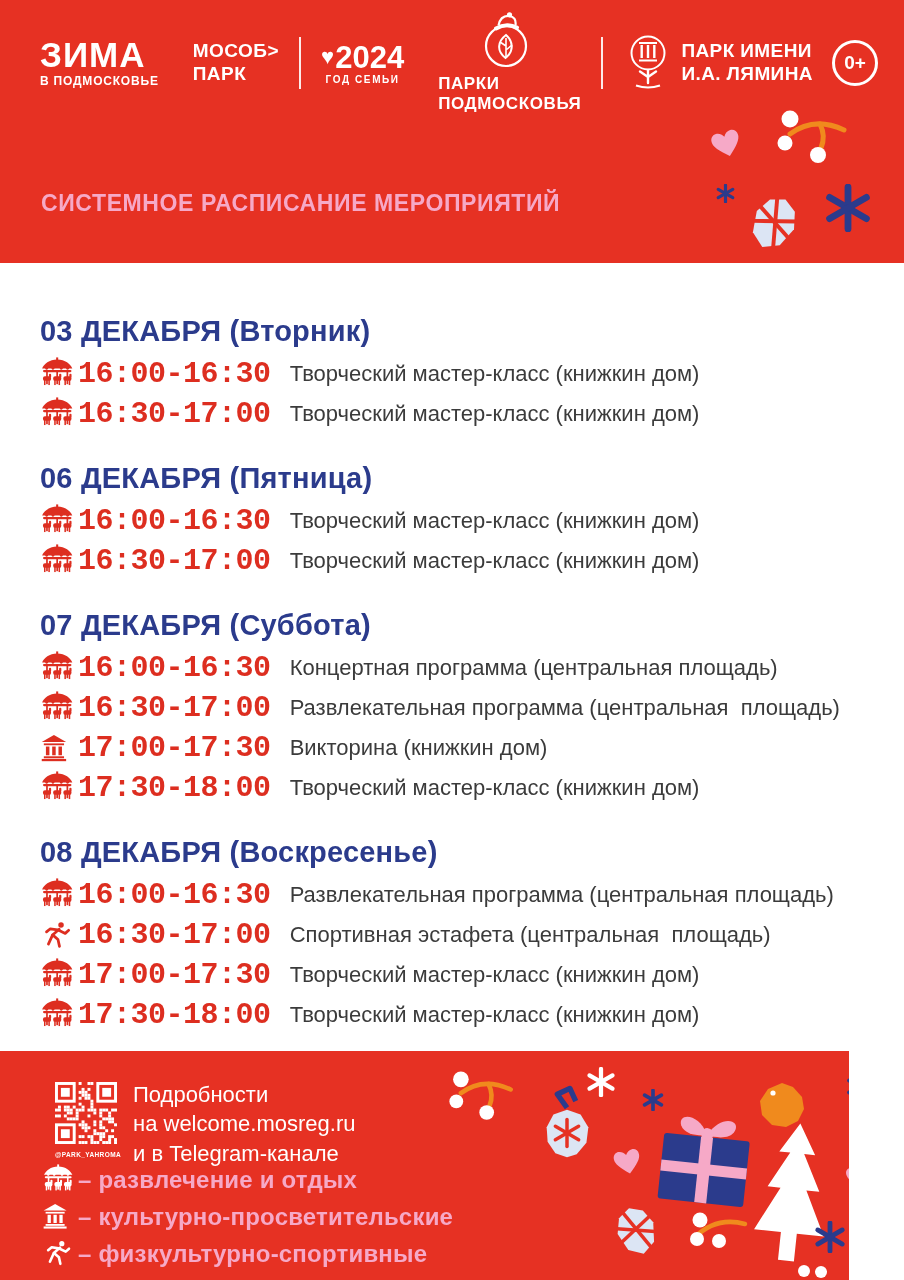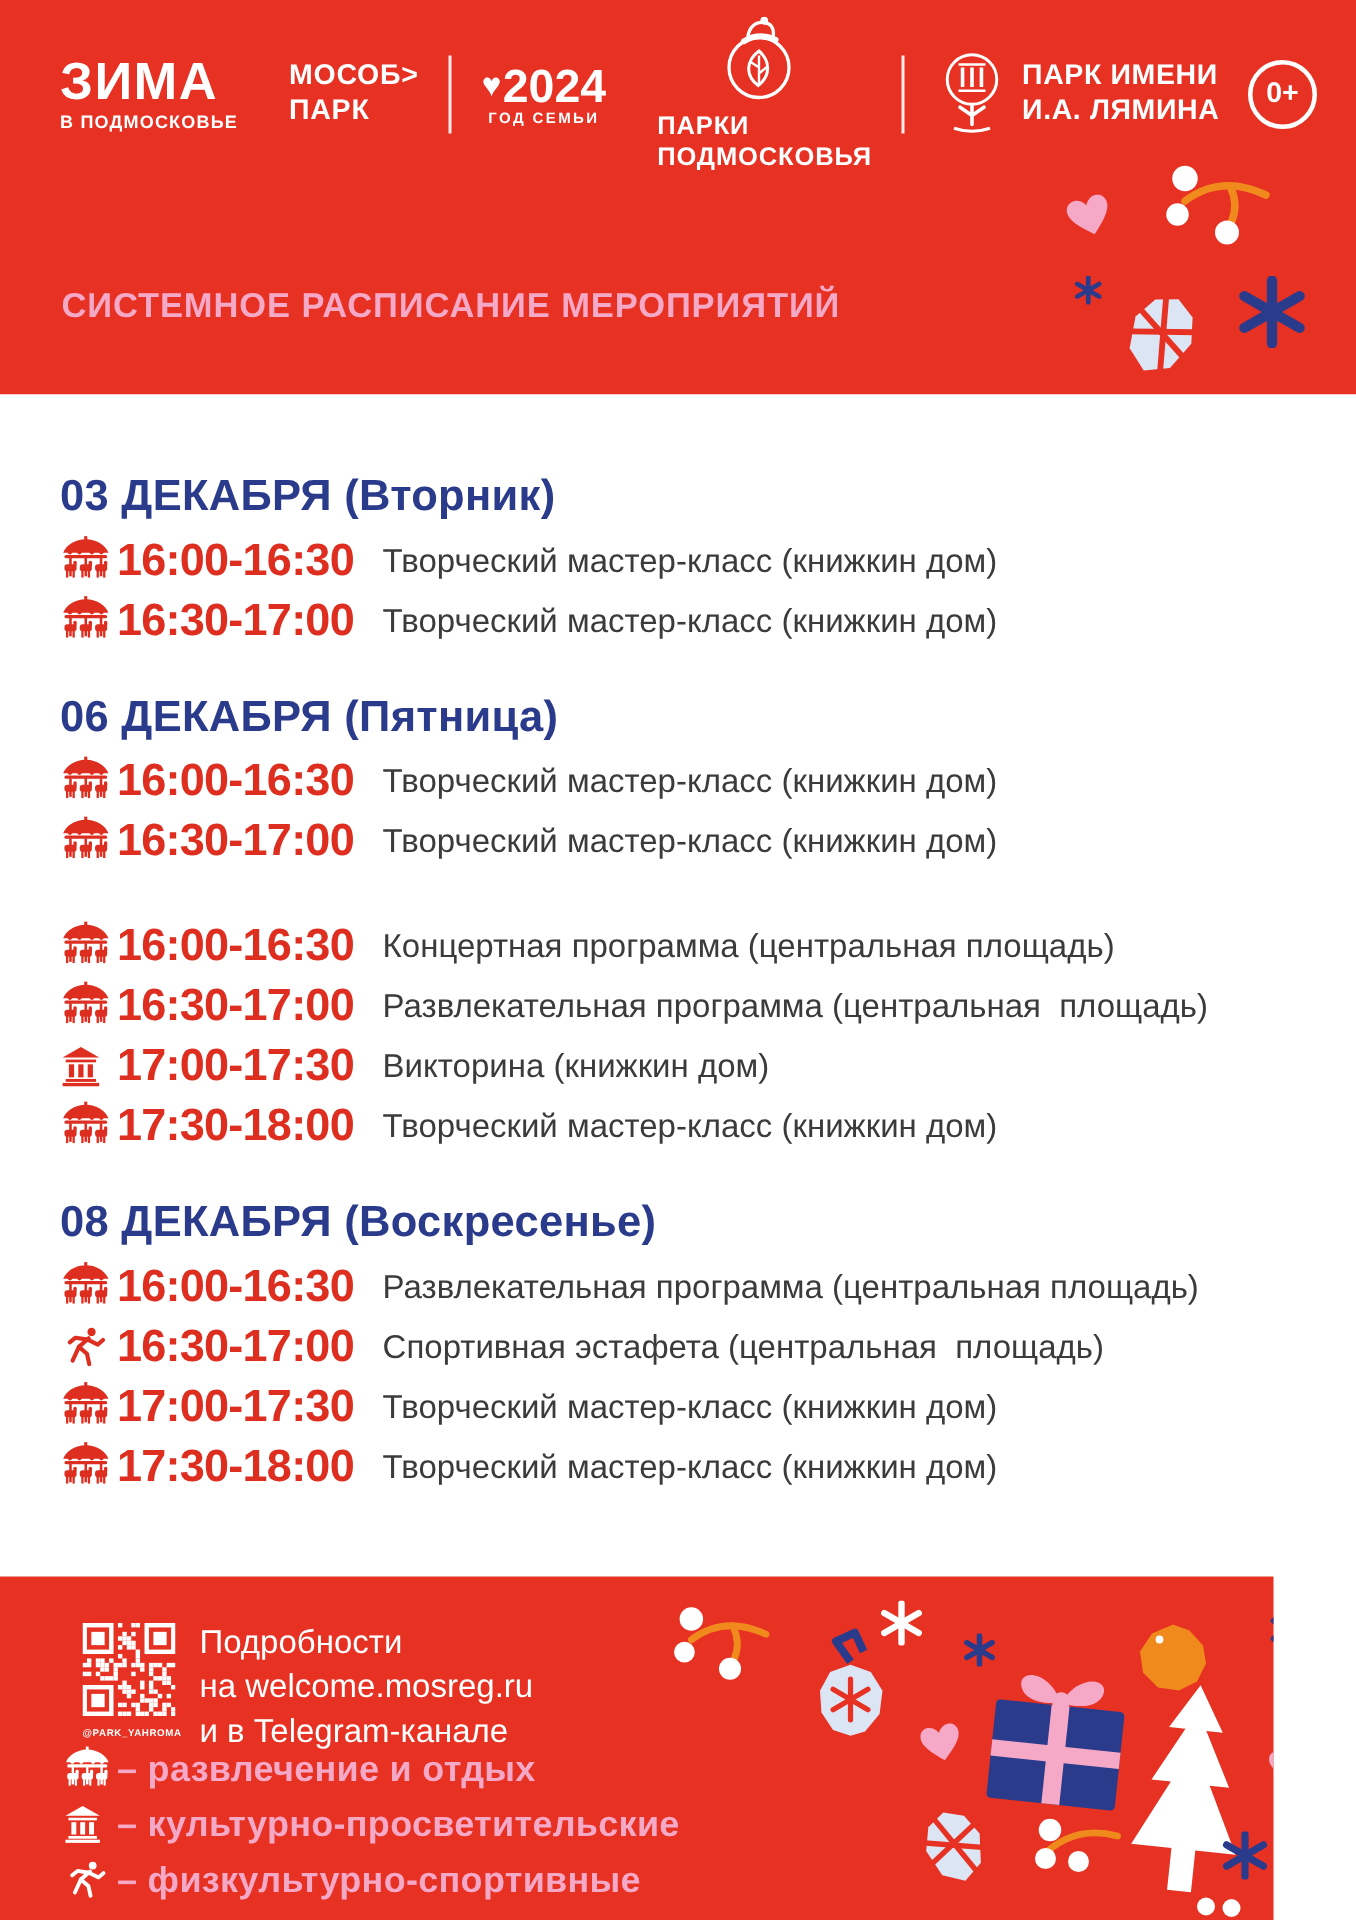--- a/index.html
+++ b/index.html
@@ -31,21 +31,21 @@
     color:#fff;font-size:19px;font-weight:800;display:flex;align-items:center;justify-content:center;}
   .title{position:absolute;left:38px;top:116px;font-size:57px;font-weight:900;color:#fff;letter-spacing:-.5px;white-space:nowrap;}
   .subtitle{position:absolute;left:41px;top:190px;font-size:23px;font-weight:800;color:var(--pink);letter-spacing:.6px;}
 
   
   .schedule{position:absolute;top:263px;left:0;width:904px;height:788px;background:#fff;padding:54px 40px 0;}
   .day{margin-bottom:30px;}
   .day h2{margin:0 0 8px;font-size:29px;font-weight:800;color:var(--navy);letter-spacing:.2px;line-height:1;}
   .ev{display:flex;align-items:center;height:40px;}
   .ev-ic{width:38px;flex:0 0 38px;display:flex;align-items:center;}
-  .ev-time{font-size:30px;font-weight:800;color:var(--red2);letter-spacing:-.5px;margin-right:13px;white-space:pre;}
+  .ev-time{font-size:30px;font-weight:800;color:var(--red2);letter-spacing:-.5px;margin-right:13px;white-space:pre;font-family:Liberation Mono, monospace;}
   .ev-title{font-size:22px;font-weight:500;color:var(--ink);white-space:pre;}
 
   
   .ftr{position:absolute;top:1051px;left:0;width:849px;height:229px;background:var(--red);overflow:hidden;}
   .qr-wrap{position:absolute;left:55px;top:31px;width:62px;}
   .qr-cap{margin-top:3px;font-size:6.5px;font-weight:700;color:#fff;letter-spacing:.4px;text-align:center;white-space:nowrap;}
   .details{position:absolute;left:133px;top:29px;color:#fff;font-size:22px;font-weight:500;line-height:1.33;}
   .legend{position:absolute;left:42px;top:110px;}
   .legend-row{display:flex;align-items:center;height:37px;}
   .legend-ic{width:36px;flex:0 0 36px;display:flex;align-items:center;}
@@ -266,20 +266,21 @@
               <rect x="28.7" y="27" width="1.8" height="6"></rect>
               <rect x="33.8" y="27" width="1.8" height="6"></rect>
               <rect x="34.5" y="19.8" width="2.6" height="4.5" rx="1.2"></rect>
             </svg>
           </span>
           <span class="ev-time">16:30-17:00</span>
           <span class="ev-title"> Творческий мастер-класс (книжкин дом)</span>
         </div>
       </section>
       <section class="day">
+        <h2>07 ДЕКАБРЯ (Суббота)</h2>
         <div class="ev">
           <span class="ev-ic">
             <svg width="34" height="34" viewBox="0 0 40 40" fill="#DD2E20">
     <rect x="19" y="0.5" width="2.4" height="6"></rect>
     <path d="M20.2 3 C11 3 4.5 8.5 2.5 13.5 L6 13.5 Q7.6 16.3 9.8 13.5 L13.4 13.5 Q15 16.3 17.2 13.5 L23.2 13.5 Q24.8 16.3 27 13.5 L30.6 13.5 Q32.2 16.3 34.4 13.5 L38 13.5 C36 8.5 29.5 3 20.2 3 Z"></path>
     <rect x="3.5" y="15.3" width="33.5" height="2.6" rx="1.3"></rect>
     <rect x="7.2" y="17.5" width="2" height="14.5"></rect>
               <rect x="19.2" y="17.5" width="2" height="14.5"></rect>
               <rect x="31.2" y="17.5" width="2" height="14.5"></rect>
     <rect x="3.5" y="22.5" width="9.5" height="5.5" rx="2.2"></rect>

